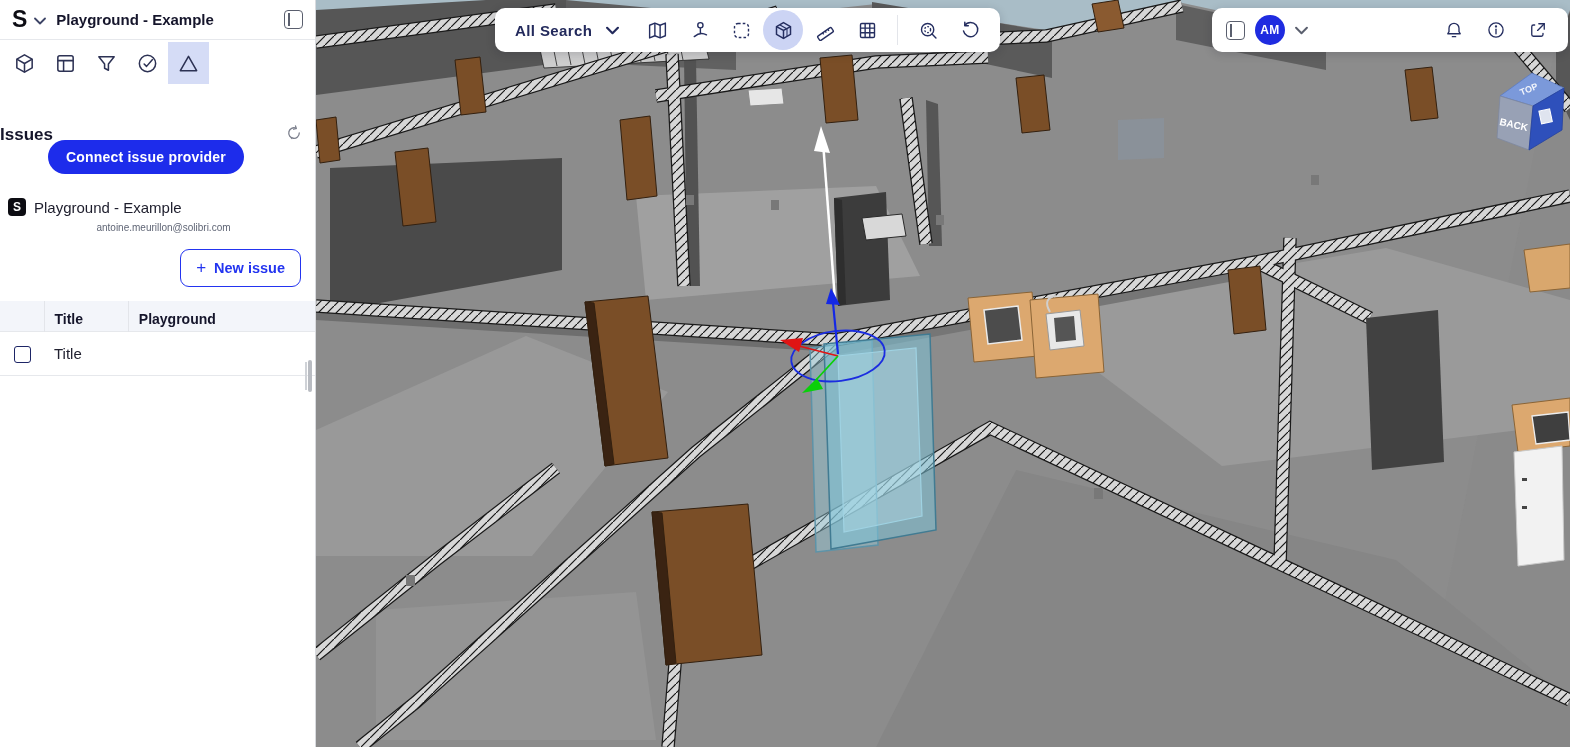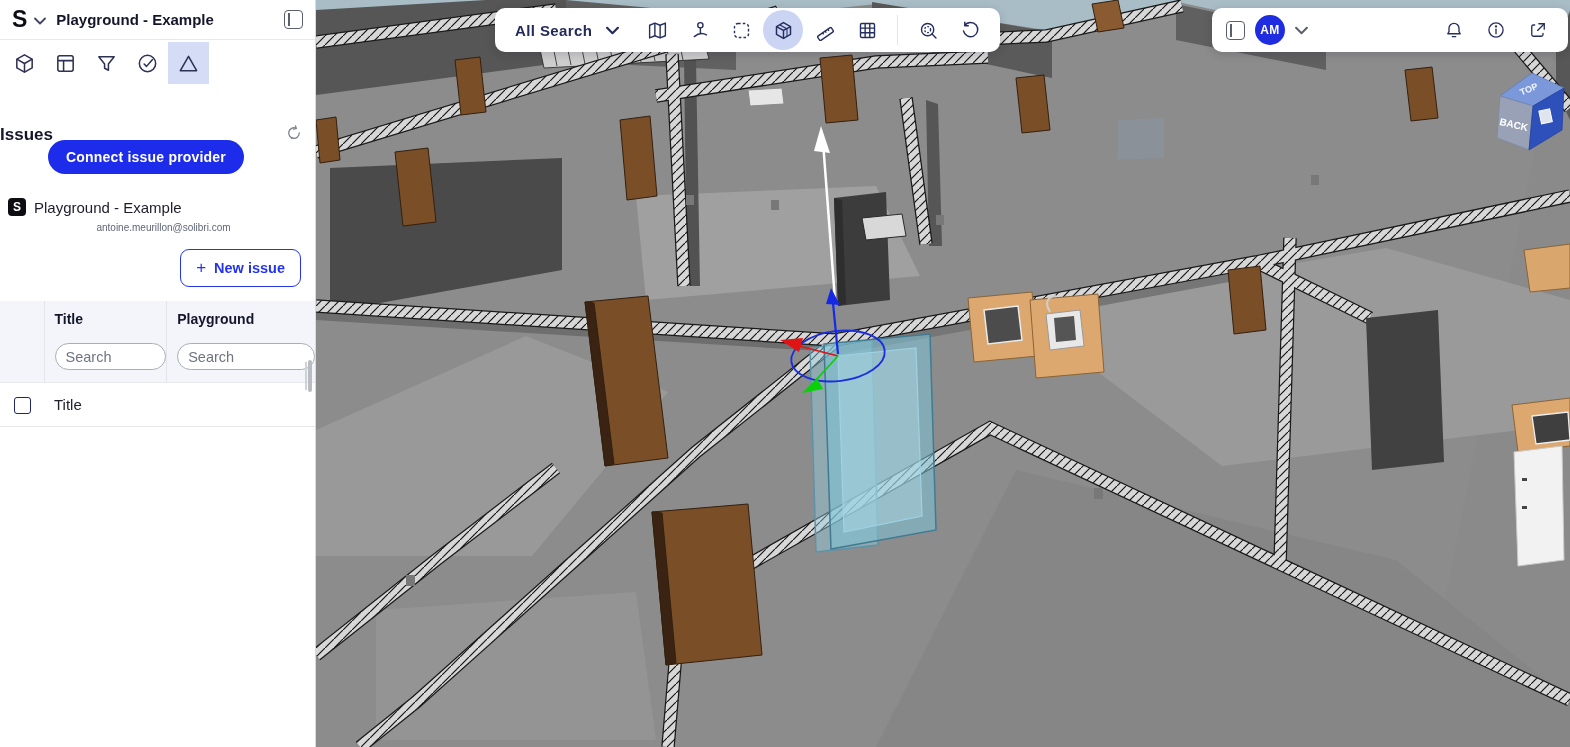--- a/index.html
+++ b/index.html
@@ -136,29 +136,20 @@
       </button>
     </div>
 
     <table class="issue-table">
       <thead>
         <tr>
           <th></th>
           <th>Title</th>
           <th>Playground</th>
         </tr>
-        <tr>
-          <td class="th-search" style="background:#f3f5fa;border:none;"></td>
-          <td class="th-search" style="background:#f3f5fa;">
-            <input class="search-in" placeholder="Search" style="">
-          </td>
-          <td class="th-search" style="background:#f3f5fa;">
-            <input class="search-in" placeholder="Search" style="">
-          </td>
-        </tr>
       </thead>
       <tbody>
         <tr class="datarow">
           <td><input type="checkbox" class="cb" style=""></td>
           <td>Title</td>
           <td></td>
         </tr>
       </tbody>
     </table>
 

